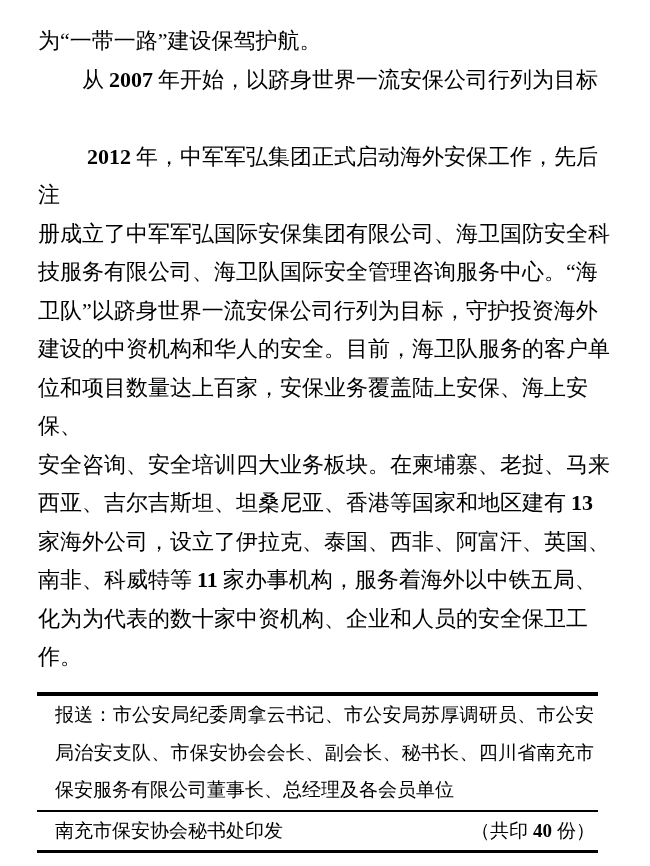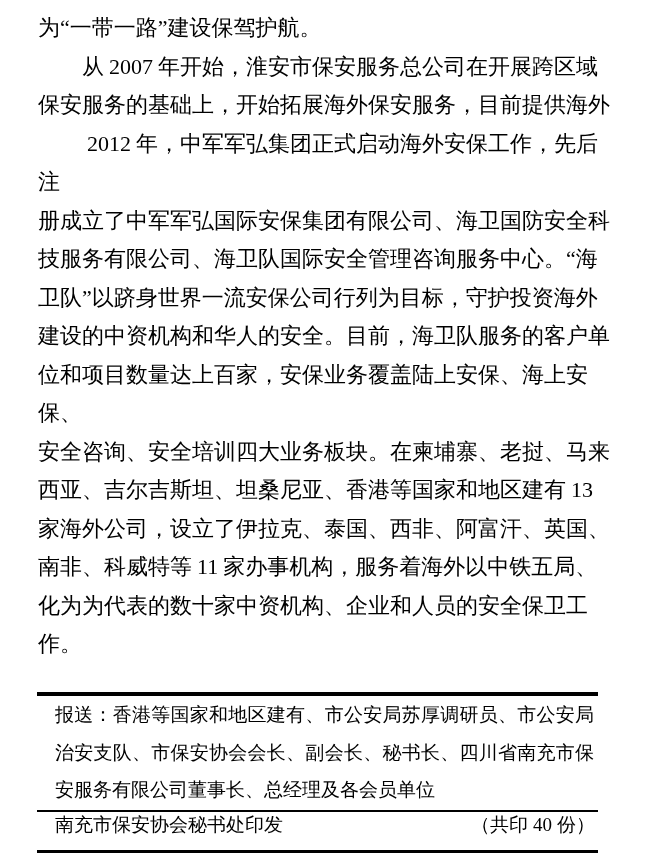--- a/index.html
+++ b/index.html
@@ -7,34 +7,34 @@
     width: 650px;
     height: 866px;
     background: #ffffff;
     color: #000000;
     font-family: "Liberation Serif", "DejaVu Serif", serif;
     position: relative;
     overflow: hidden;
   }
   .doc-body {
     position: absolute;
-    top: 9px;
+    top: 22px;
     left: 38px;
     width: 574px;
   }
   .para {
     margin: 0;
     font-size: 22px;
     line-height: 38.5px;
     text-align: left;
     white-space: normal;
   }
   .para.indent { text-indent: 44px; }
   .num {
-    font-weight: normal;
+    font-weight: bold;
     font-family: "Liberation Serif", "DejaVu Serif", serif;
     margin: 0 5px;
   }
   .footer {
     position: absolute;
     left: 37px;
     top: 692px;
     width: 561px;
   }
   .rule { background: #000000; width: 100%; }
@@ -45,37 +45,37 @@
     font-size: 19px;
     line-height: 37.5px;
     padding: 0 4px 0 18px;
     text-align: justify;
     margin: 0;
   }
   .issuer-row {
     height: 38px;
     display: flex;
     justify-content: space-between;
-    align-items: flex-start;
+    align-items: center;
     padding: 0 3px 0 18px;
     font-size: 19px;
   }
   .issuer-row .copies { white-space: nowrap; }
 </style>
 </head>
 <body>
 
 <div class="doc-body">
     <p class="para"><span class="txt">为“一带一路”建设保驾护航。</span></p>
-    <p class="para indent"><span class="txt">从</span><span class="num">2007</span><span class="txt">年开始，淮安市保安服务总公司在开展跨区域</span><br><span class="txt">保安服务的基础上，开始拓展海外保安服务，目前提供海外</span><br></p>
+    <p class="para indent"><span class="txt">从</span><span class="num">2007</span><span class="txt">年开始，以跻身世界一流安保公司行列为目标</span><br><br></p>
     <p class="para indent"><span class="num">2012</span><span class="txt">年，中军军弘集团正式启动海外安保工作，先后注</span><br><span class="txt">册成立了中军军弘国际安保集团有限公司、海卫国防安全科</span><br><span class="txt">技服务有限公司、海卫队国际安全管理咨询服务中心。“海</span><br><span class="txt">卫队”以跻身世界一流安保公司行列为目标，守护投资海外</span><br><span class="txt">建设的中资机构和华人的安全。目前，海卫队服务的客户单</span><br><span class="txt">位和项目数量达上百家，安保业务覆盖陆上安保、海上安保、</span><br><span class="txt">安全咨询、安全培训四大业务板块。在柬埔寨、老挝、马来</span><br><span class="txt">西亚、吉尔吉斯坦、坦桑尼亚、香港等国家和地区建有</span><span class="num">13</span><br><span class="txt">家海外公司，设立了伊拉克、泰国、西非、阿富汗、英国、</span><br><span class="txt">南非、科威特等</span><span class="num">11</span><span class="txt">家办事机构，服务着海外以中铁五局、</span><br><span class="txt">化为为代表的数十家中资机构、企业和人员的安全保卫工作。</span></p>
   </div>
 
 <div class="footer">
   <div class="rule rule-top"></div>
-  <p class="distribution">报送：香港等国家和地区建有、市公安局苏厚调研员、市公安局治安支队、市保安协会会长、副会长、秘书长、四川省南充市保安服务有限公司董事长、总经理及各会员单位</p>
+  <p class="distribution">报送：市公安局纪委周拿云书记、市公安局苏厚调研员、市公安局治安支队、市保安协会会长、副会长、秘书长、四川省南充市保安服务有限公司董事长、总经理及各会员单位</p>
   <div class="rule rule-mid"></div>
   <div class="issuer-row">
     <span>南充市保安协会秘书处印发</span>
     <span class="copies"><span>（共印</span><span class="num">40</span><span>份）</span></span>
   </div>
   <div class="rule rule-bottom"></div>
 </div>
 
 </body></html>

